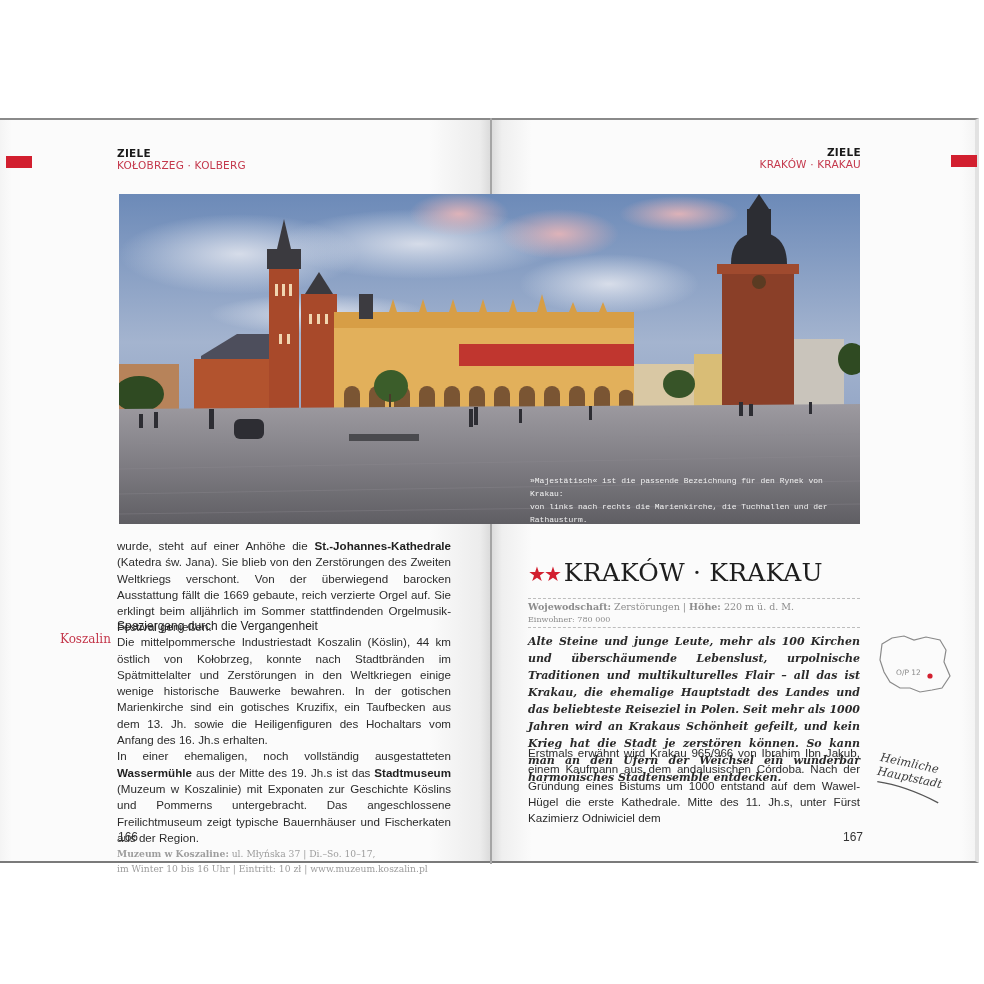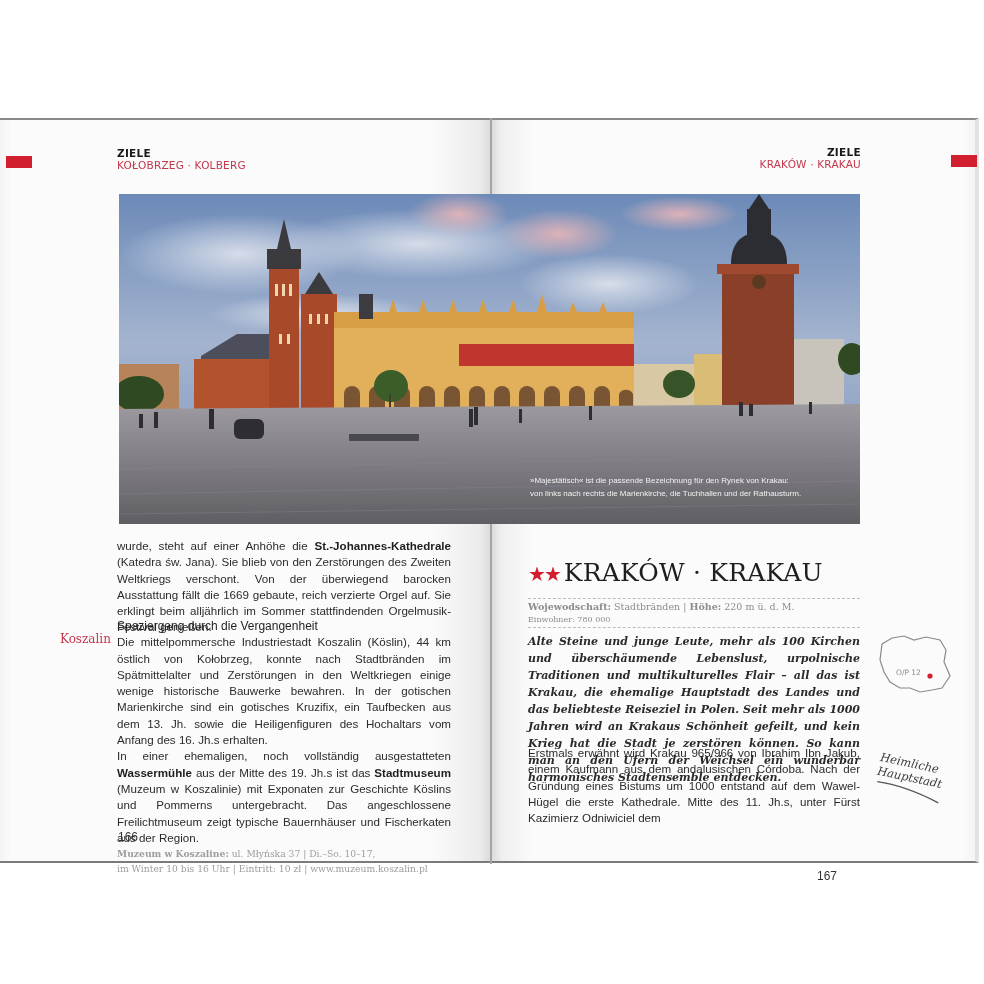--- a/index.html
+++ b/index.html
@@ -8,21 +8,21 @@
   .page { position:absolute; top:0; height:745px; background:#fafafa; box-sizing:border-box; }
   .page-left { left:0; width:492px; border-top:2px solid #8a8a8a; border-bottom:2px solid #7a7a7a; background:linear-gradient(to right,#f4f4f4 0px,#fbfbfb 12px,#fbfbfb 430px,#ececec 480px,#d8d8d8 492px); }
   .page-right { left:492px; width:487px; border-top:2px solid #8a8a8a; border-bottom:2px solid #7a7a7a; border-right:4px solid #e2e2e2; background:linear-gradient(to right,#dcdcdc 0px,#efefef 10px,#fbfbfb 40px,#fbfbfb 470px,#f2f2f2 487px); }
   .spine { position:absolute; left:490px; top:0; width:2px; height:746px; background:#a5a5a5; }
   .tab-marker { position:absolute; width:26px; height:12px; background:#d21f2f; }
   .header-block { position:absolute; font-family:"DejaVu Sans", sans-serif; font-weight:bold; }
   .header-ziele { font-size:10.5px; color:#1a1a1a; letter-spacing:0.3px; }
   .header-sub { font-size:10.5px; color:#c4374b; font-weight:normal; letter-spacing:0.2px; }
   .photo { position:absolute; left:119px; top:194px; width:741px; height:330px; overflow:hidden; }
   .photo svg { display:block; }
-  .caption { position:absolute; left:530px; top:474px; width:320px; font-size:8px; line-height:13px; color:#f2f2f2; font-family:Liberation Sans, sans-serif; }
+  .caption { position:absolute; left:530px; top:474px; width:320px; font-size:8px; line-height:13px; color:#f2f2f2; font-family:Liberation Mono, monospace; }
   .body-text { position:absolute; font-family:"Liberation Sans", sans-serif; font-size:11.6px; line-height:16.3px; color:#2b2b2b; text-align:justify; }
   .body-text b { font-weight:bold; color:#1e1e1e; }
   .side-label { position:absolute; left:60px; top:632px; font-family:"DejaVu Serif", serif; font-size:12px; color:#c4374b; }
   .heading-sub { font-weight:normal; font-size:12px; color:#1e1e1e; }
   .info-gray { font-family:"DejaVu Serif", serif; font-size:9.2px; color:#9d9d9d; line-height:15px; }
   .info-gray b { color:#9d9d9d; }
   .page-num { position:absolute; top:830px; font-family:"Liberation Sans", sans-serif; font-size:12px; color:#333; }
   .title { position:absolute; left:528px; top:558px; font-family:"DejaVu Serif", serif; font-size:25px; color:#1e1e1e; letter-spacing:0.2px; white-space:nowrap;text-align:center; }
   .title .stars { color:#d21f2f; font-size:20px; letter-spacing:-2px; margin-right:4px; }
   .dotted { position:absolute; left:528px; width:332px; border-top:1px dashed #bdbdbd; height:0; }
@@ -197,21 +197,21 @@
   </div>
 </div>
 
 <div class="page-num" style="left:118px;">166</div>
 
 <div class="title">
   <span class="stars">★★</span><span>KRAKÓW · KRAKAU</span>
 </div>
 <div class="dotted" style="top:598px;"></div>
 <div class="meta" style="top:601px; font-size:9.5px;">
-  <b>Wojewodschaft:</b><span> Stadtbränden | </span><b>Höhe:</b><span> 220 m ü. d. M.</span>
+  <b>Wojewodschaft:</b><span> Zerstörungen | </span><b>Höhe:</b><span> 220 m ü. d. M.</span>
 </div>
 <div class="meta" style="top:615px; font-size:8px;">
   <span>Einwohner:</span><span> 780 000</span>
 </div>
 <div class="dotted" style="top:627px;"></div>
 
 <div class="intro">Alte Steine und junge Leute, mehr als 100 Kirchen und überschäumende Lebenslust, urpolnische Traditionen und multikulturelles Flair – all das ist Krakau, die ehemalige Hauptstadt des Landes und das beliebteste Reiseziel in Polen. Seit mehr als 1000 Jahren wird an Krakaus Schönheit gefeilt, und kein Krieg hat die Stadt je zerstören können. So kann man an den Ufern der Weichsel ein wunderbar harmonisches Stadtensemble entdecken.</div>
 
 <div class="body-text" style="left:528px; top:745px; width:332px;">Erstmals erwähnt wird Krakau 965/966 von Ibrahim Ibn Jakub, einem Kaufmann aus dem andalusischen Córdoba. Nach der Gründung eines Bistums um 1000 entstand auf dem Wawel-Hügel die erste Kathedrale. Mitte des 11. Jh.s, unter Fürst Kazimierz Odniwiciel dem</div>
 
@@ -224,13 +224,13 @@
 </div>
 
 <div class="handwrite">
   <div>Heimliche</div>
   <div>Hauptstadt</div>
   <svg width="70" height="14" viewBox="0 0 70 14">
       <path d="M2 4 Q30 2 66 12" stroke="#555" stroke-width="1.3" fill="none"></path>
     </svg>
 </div>
 
-<div class="page-num" style="left:817px;margin-top:39px;">167</div>
+<div class="page-num" style="left:843px;">167</div>
 
 </body></html>

